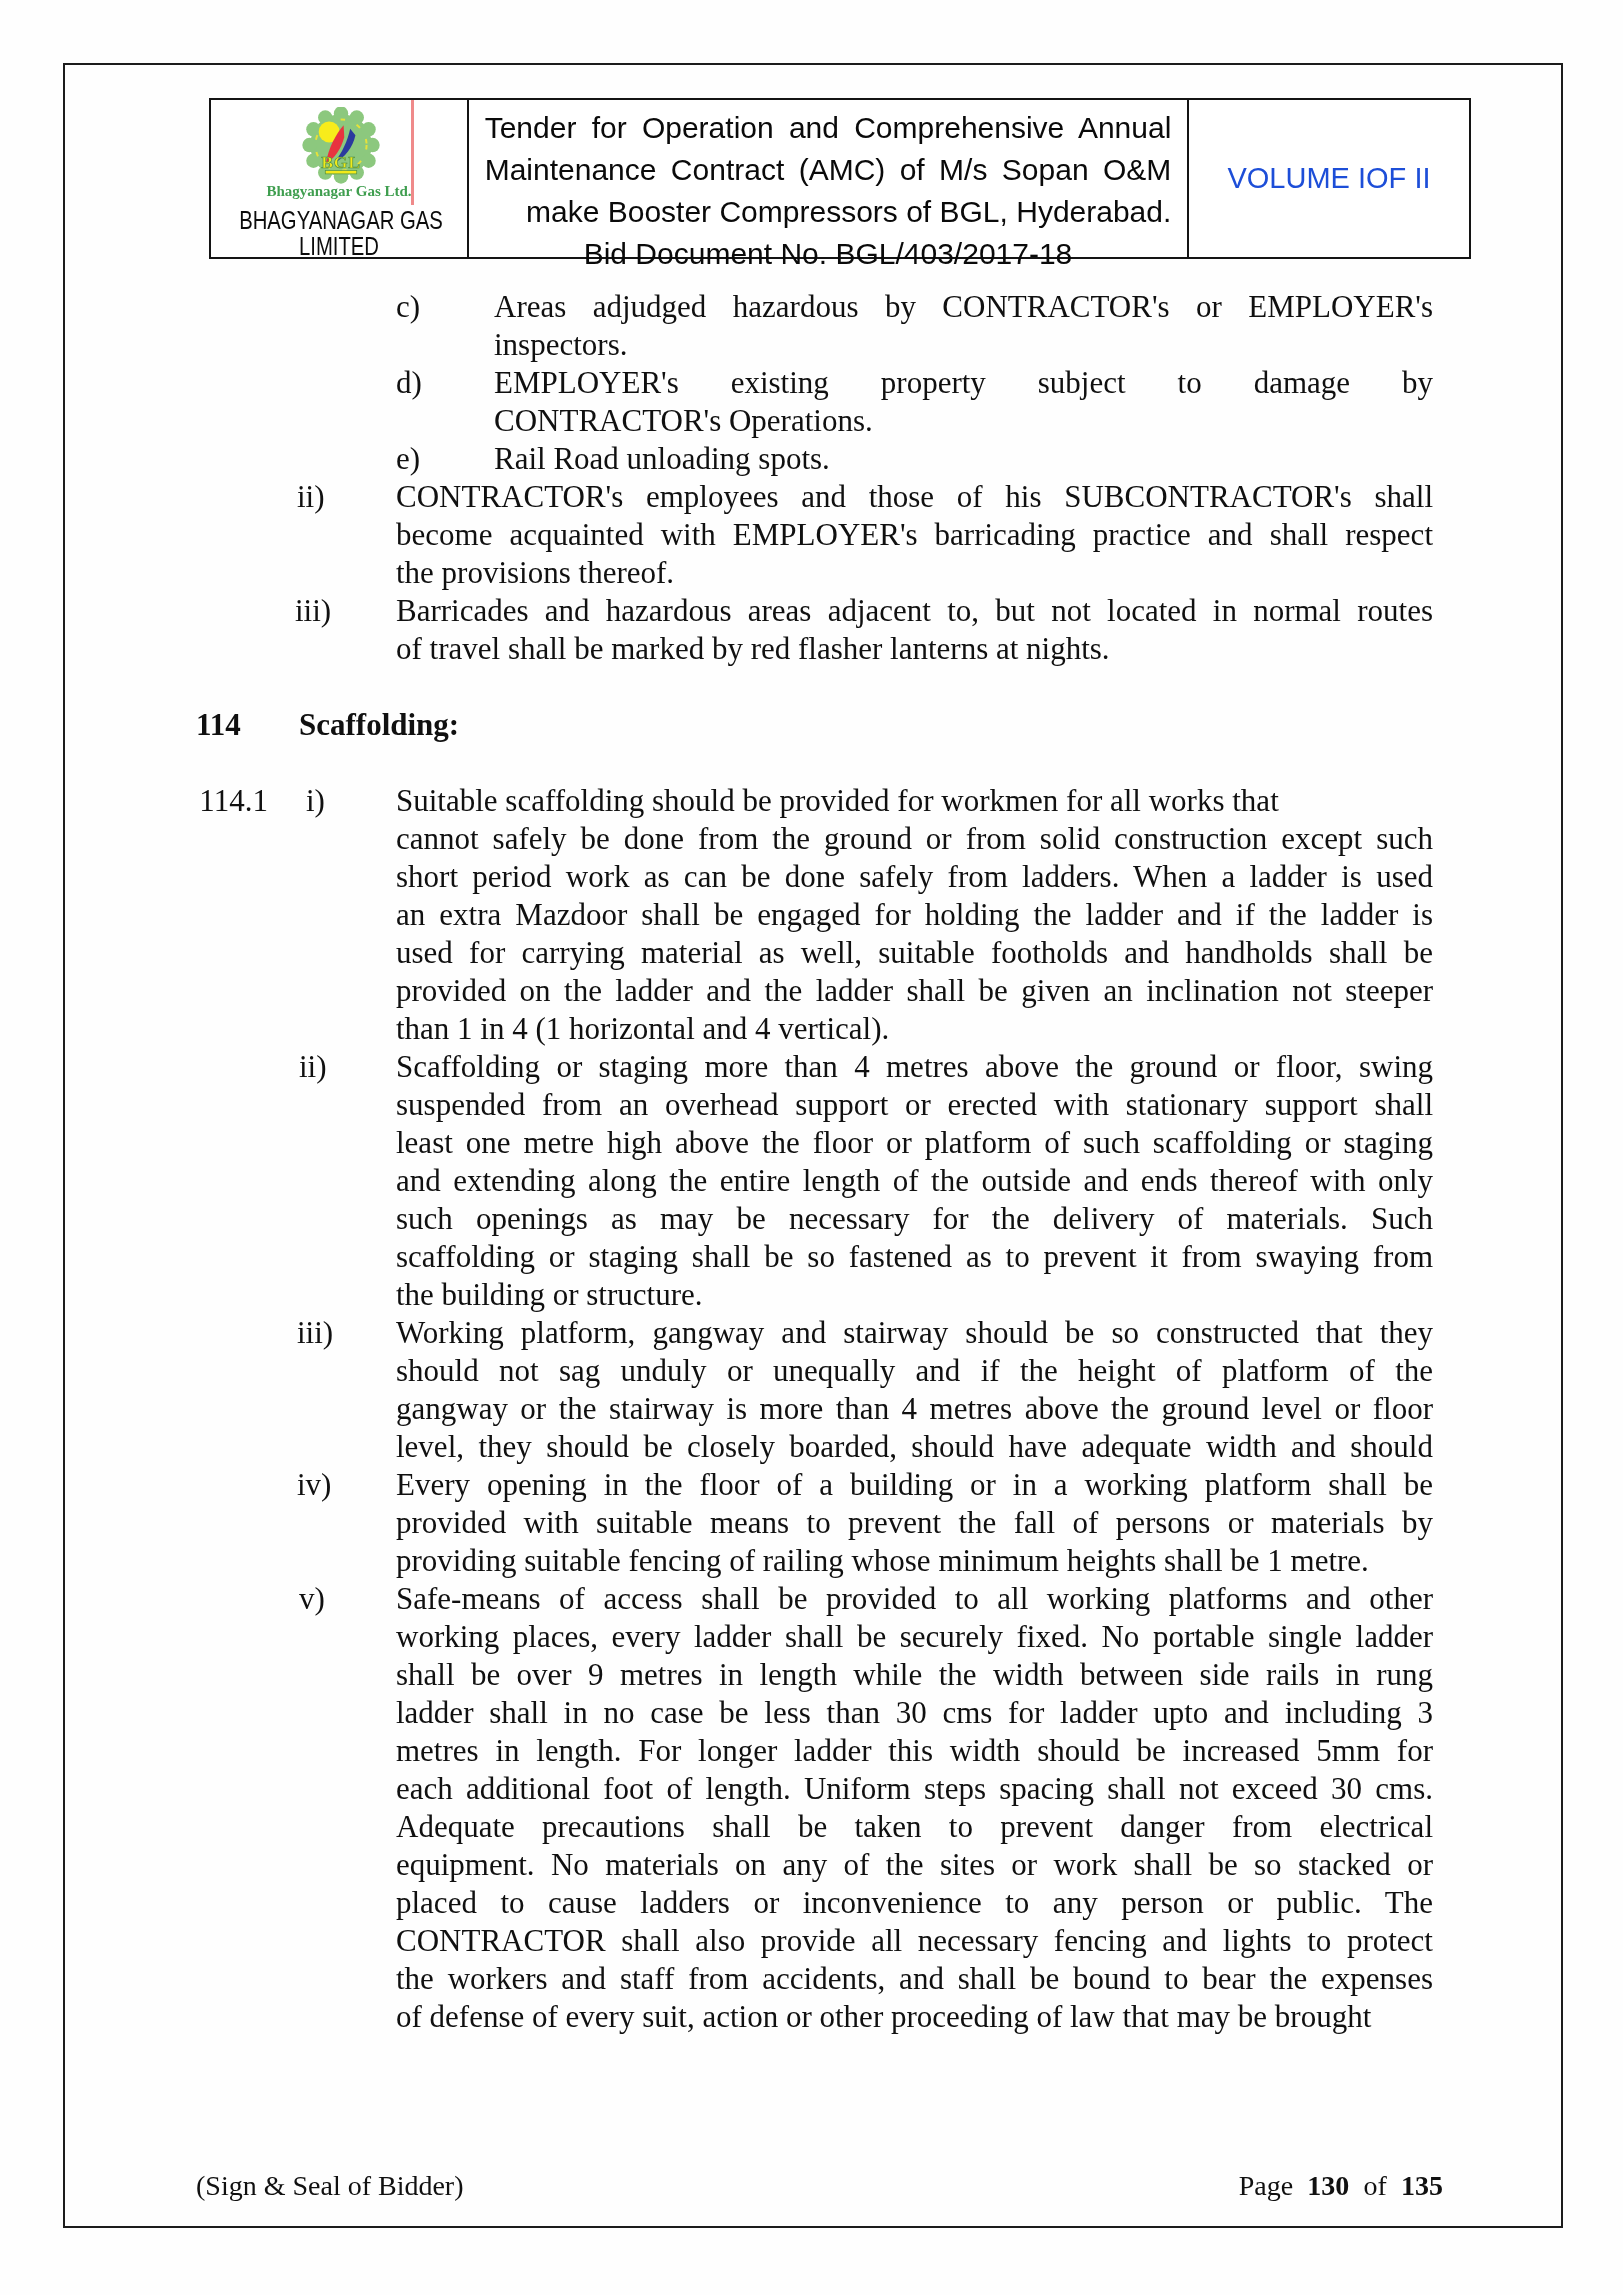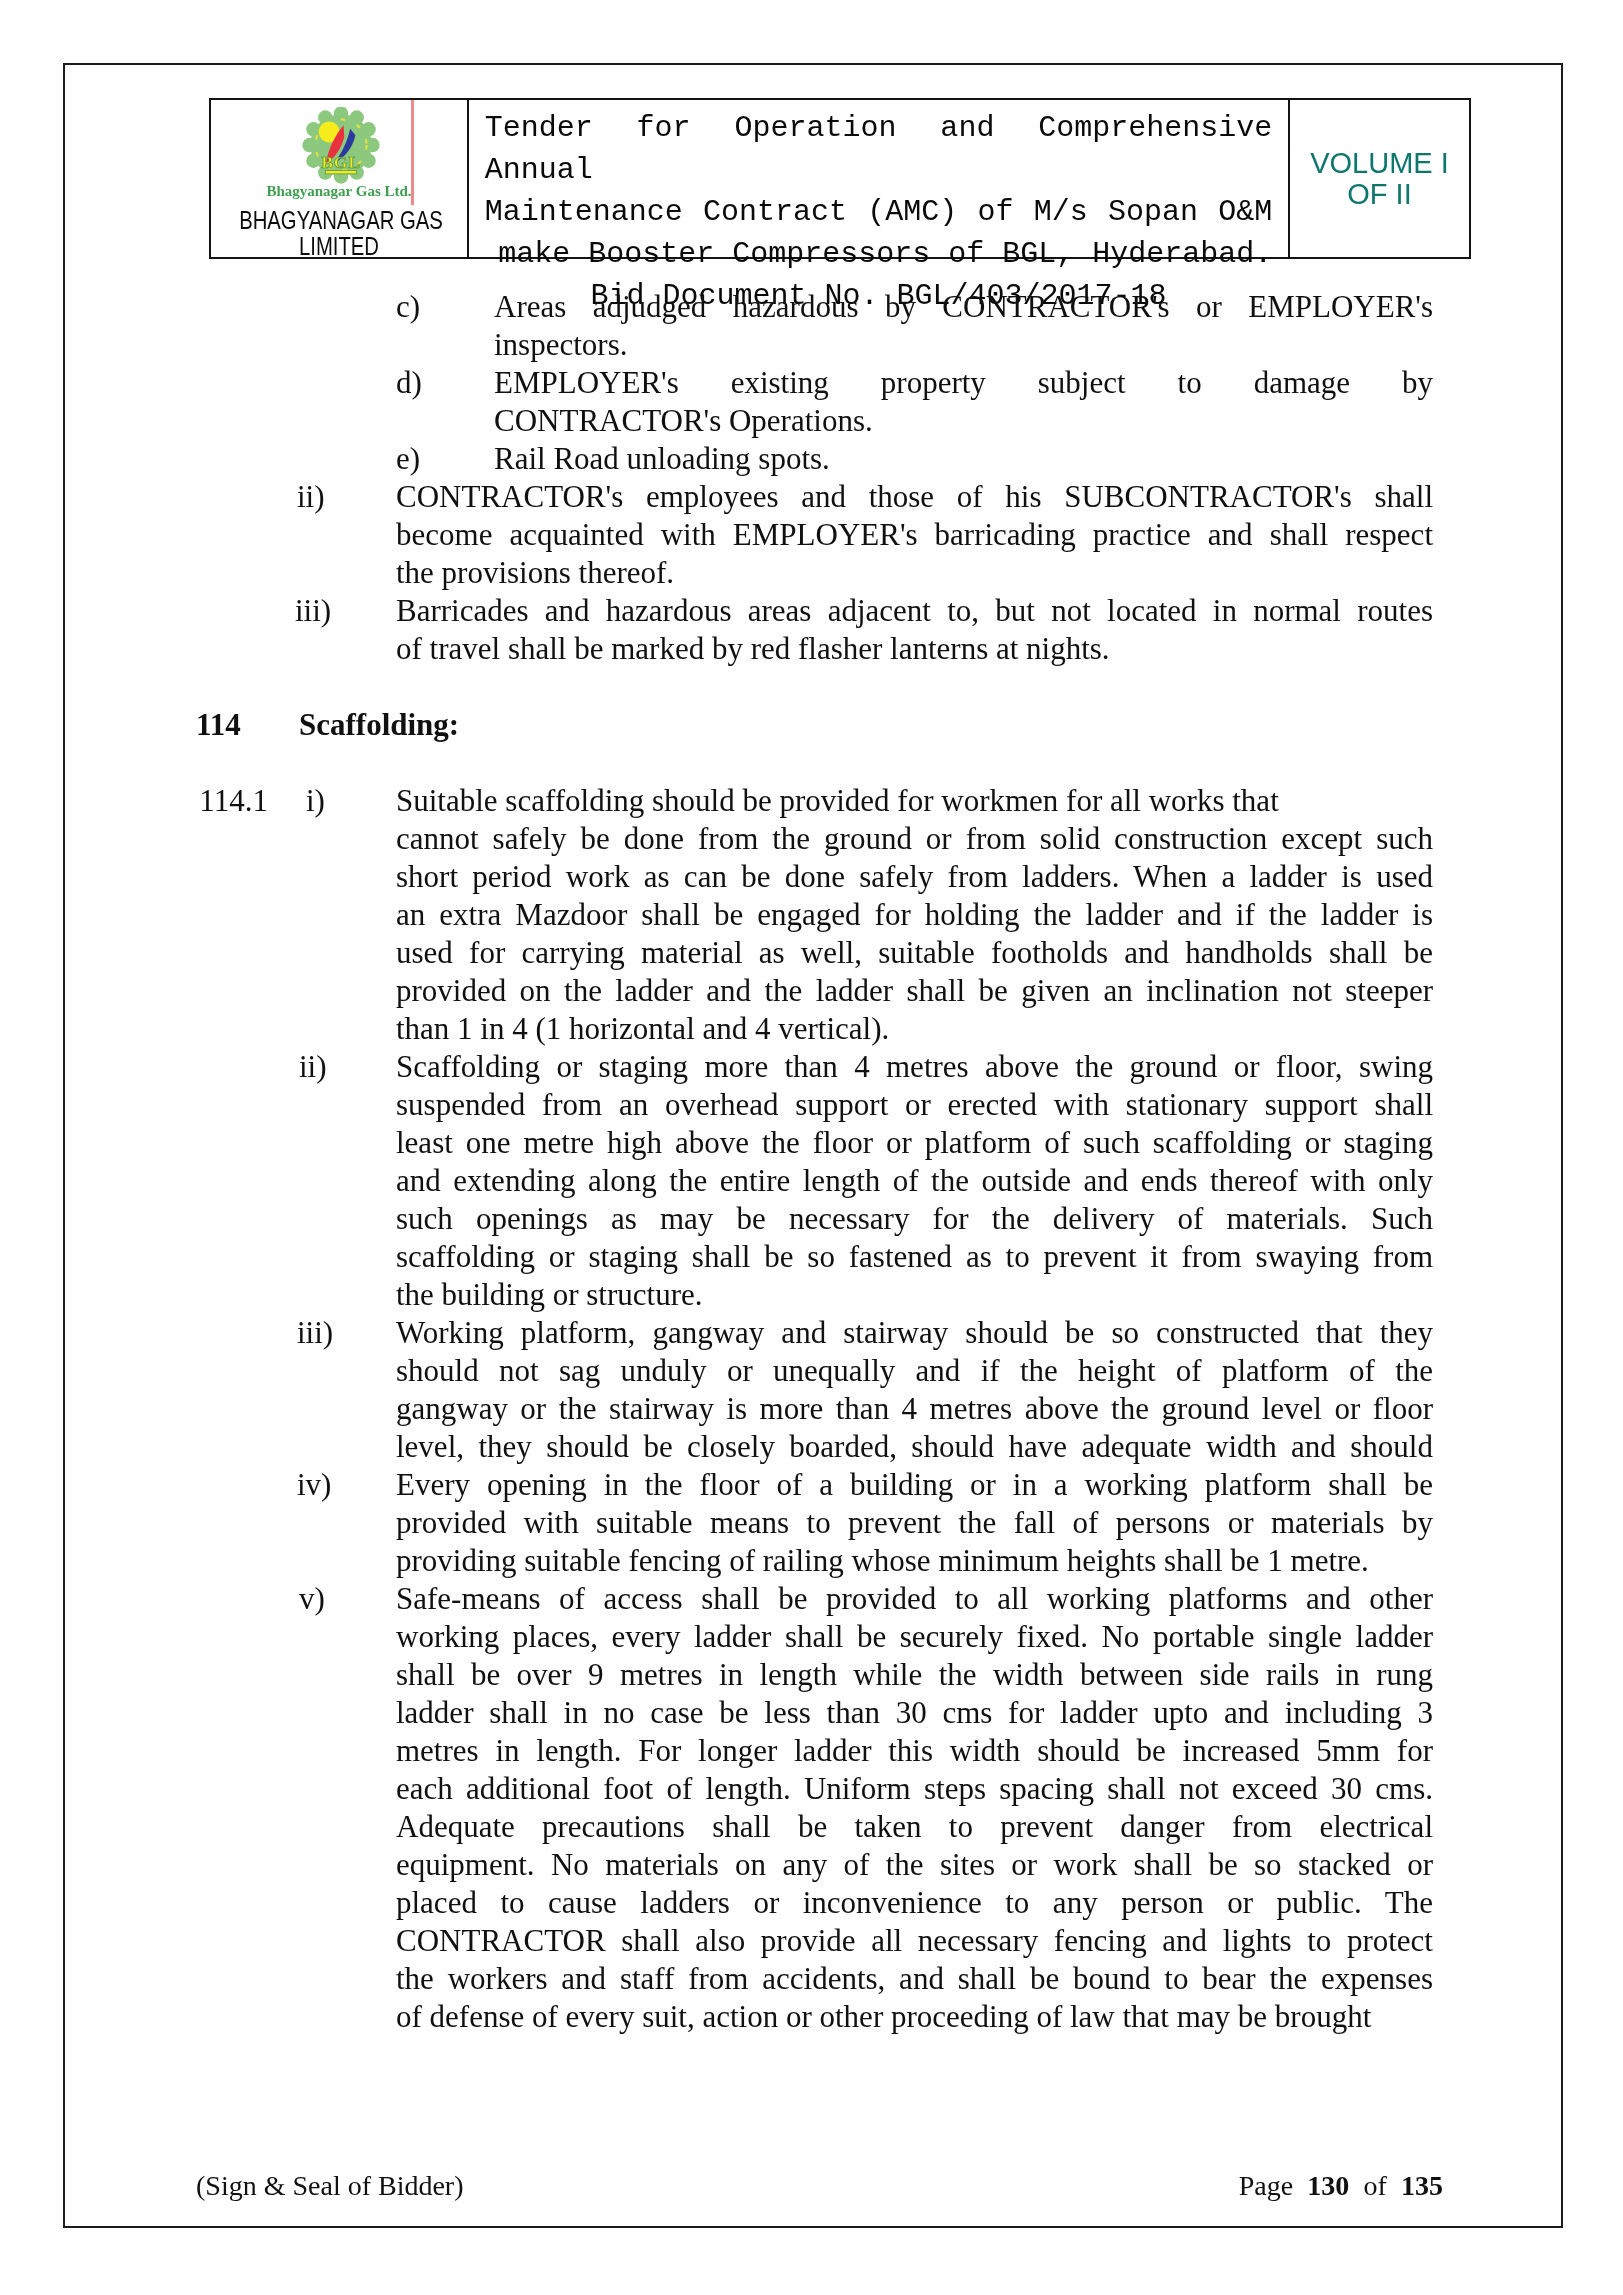--- a/index.html
+++ b/index.html
@@ -42,35 +42,35 @@
   }
   .company-name {
     position:absolute; top:108px; left:0; width:100%;
     font-family:"Liberation Sans", sans-serif;
     font-size:26px; line-height:25.5px; color:#0c0c0c;
     text-align:center;
     transform:scaleX(.78); transform-origin:center;
     white-space:nowrap;
   }
   .title-cell {
-    width:821px;
+    width:720px;
     border-right:2px solid #141414;
     padding:6.5px 15.7px 0 15.7px;
-    font-family:Liberation Mono, monospace;
+    font-family:Liberation Sans, sans-serif;
     font-size:30px; line-height:42px; color:#0a0a0a;
   }
   .title-line.jl { text-align:justify; text-align-last:justify; }
   .title-line.ll { text-align:right; }
   .title-line.cl { text-align:center; }
   .volume-cell {
     flex:1;
-    display:flex; flex-direction:column;
+    display:flex; flex-direction:row;
     align-items:center; justify-content:center;
     font-family:"Liberation Sans", sans-serif;
-    font-size:29px; line-height:31px; color:#0f766e;
+    font-size:29px; line-height:31px; color:#1d4ed8;
     text-align:center;
   }
   
   .body-content {
     position:absolute; left:196px; top:288px;
     width:1237px;
     font-size:31px; line-height:38px;
   }
   .block { position:relative; }
   .block .marker { position:absolute; top:0; white-space:nowrap; }

